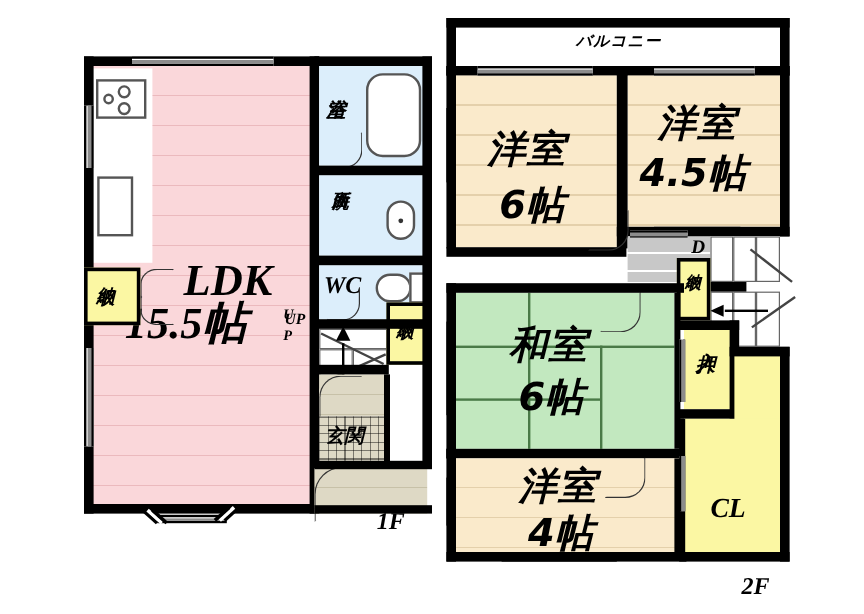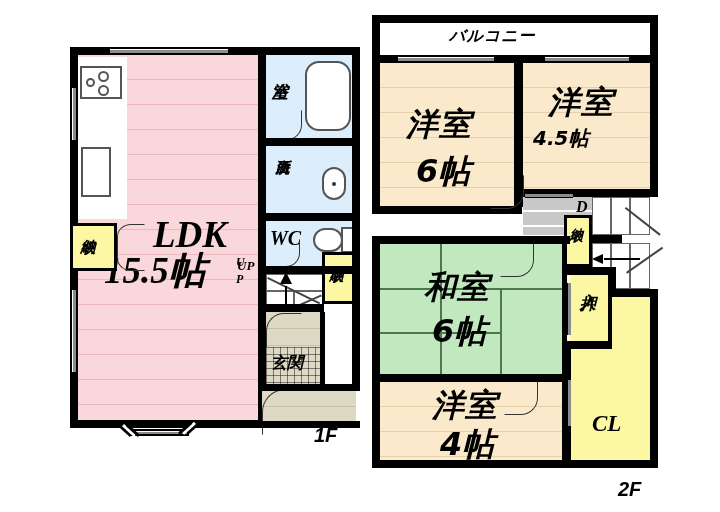--- a/index.html
+++ b/index.html
@@ -145,21 +145,21 @@
   .stair-diag { position:absolute; background:#444; transform-origin: 0 0; height:1.5px; }
 
   .arrowline { position:absolute; background:#000; height:2px; }
   .arrowhead {
     position:absolute; width:0; height:0;
     border-top:5px solid transparent;
     border-bottom:5px solid transparent;
   }
   .floortag {
     position:absolute;
-    font-family:Liberation Sans, sans-serif;
+    font-family:Liberation Serif, serif;
     font-style: italic;
     font-weight: 700;
     font-size: 20px;
     color:#000;
   }
   .closet-box {
     position:absolute;
     box-sizing:border-box;
     background:#fbf7a3;
     border:3px solid #000;
@@ -276,39 +276,39 @@
     <div class="wall" style="left:262px; top:384px; width:98px; height:7px;"></div>
     <div class="wall" style="left:262px; top:421px; width:98px; height:7px;"></div>
     <div class="thinwall" style="left:320px; top:312px; width:5px; height:74px;"></div>
 
     <div class="floortag" style="left:314px; top:424px;">1F</div>
   </div>
 
   <div>
 
     <div class="room fl-white" style="left:378px; top:22px; width:274px; height:34px;"></div>
-    <div class="label jp-thin" style="left:449px; top:28px; font-size:16px; font-style:italic; letter-spacing:1px;">バルコニー</div>
+    <div class="label jp-thin" style="left:480px; top:28px; font-size:13px; font-style:italic; letter-spacing:1px;">バルコニー</div>
     <div class="wall" style="left:372px; top:15px; width:286px; height:8px;"></div>
     <div class="wall" style="left:372px; top:15px; width:8px; height:48px;"></div>
     <div class="wall" style="left:650px; top:15px; width:8px; height:48px;"></div>
     <div class="wall" style="left:372px; top:55px; width:286px; height:8px;"></div>
 
     <div class="room strips-beige" style="left:380px; top:63px; width:134px; height:143px;"></div>
     <div class="label jp" style="left:406px; top:108px; font-size:32px; letter-spacing:1px;">洋室</div>
     <div class="label jp" style="left:416px; top:155px; font-size:32px;">6帖</div>
     <div class="window" style="left:398px; top:55px; width:96px; height:8px;">
         <i></i>
       </div>
     <div class="window-v" style="left:372px; top:90px; width:8px; height:62px;">
         <i></i>
       </div>
 
     <div class="room strips-beige" style="left:523px; top:63px; width:127px; height:126px;"></div>
     <div class="label jp" style="left:548px; top:86px; font-size:32px; letter-spacing:1px;">洋室</div>
-    <div class="label jp" style="left:533px; top:128px; font-size:20px;">4.5帖</div>
+    <div class="label jp" style="left:533px; top:128px; font-size:32px;">4.5帖</div>
     <div class="window" style="left:545px; top:55px; width:84px; height:8px;">
         <i></i>
       </div>
     <div class="window" style="left:545px; top:189px; width:72px; height:8px;">
         <i></i>
       </div>
 
     <div class="wall" style="left:514px; top:55px; width:9px; height:152px;"></div>
     <div class="wall" style="left:372px; top:55px; width:8px; height:152px;"></div>
     <div class="wall" style="left:650px; top:55px; width:8px; height:142px;"></div>

